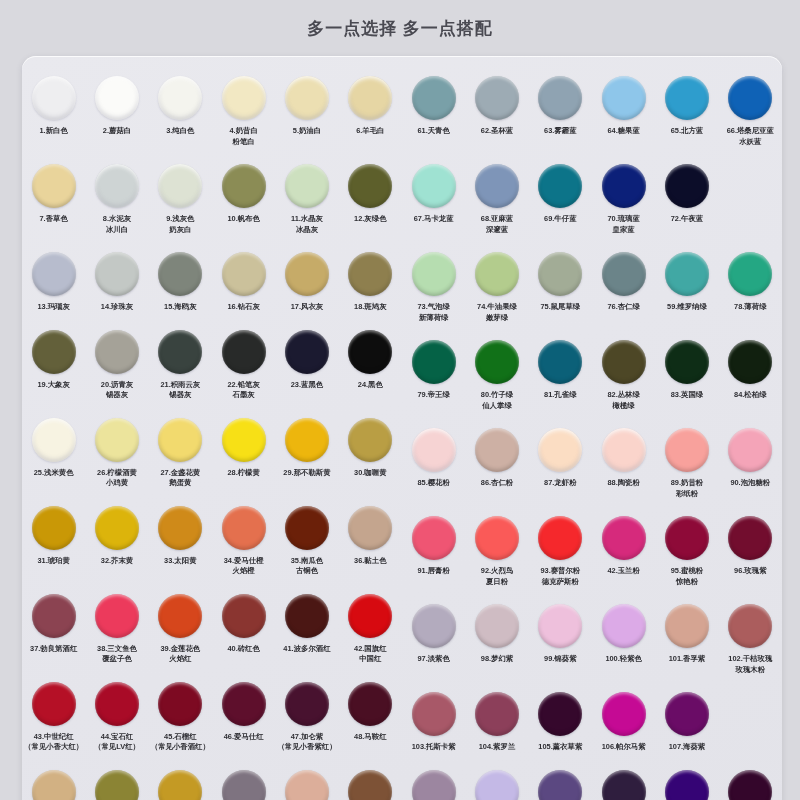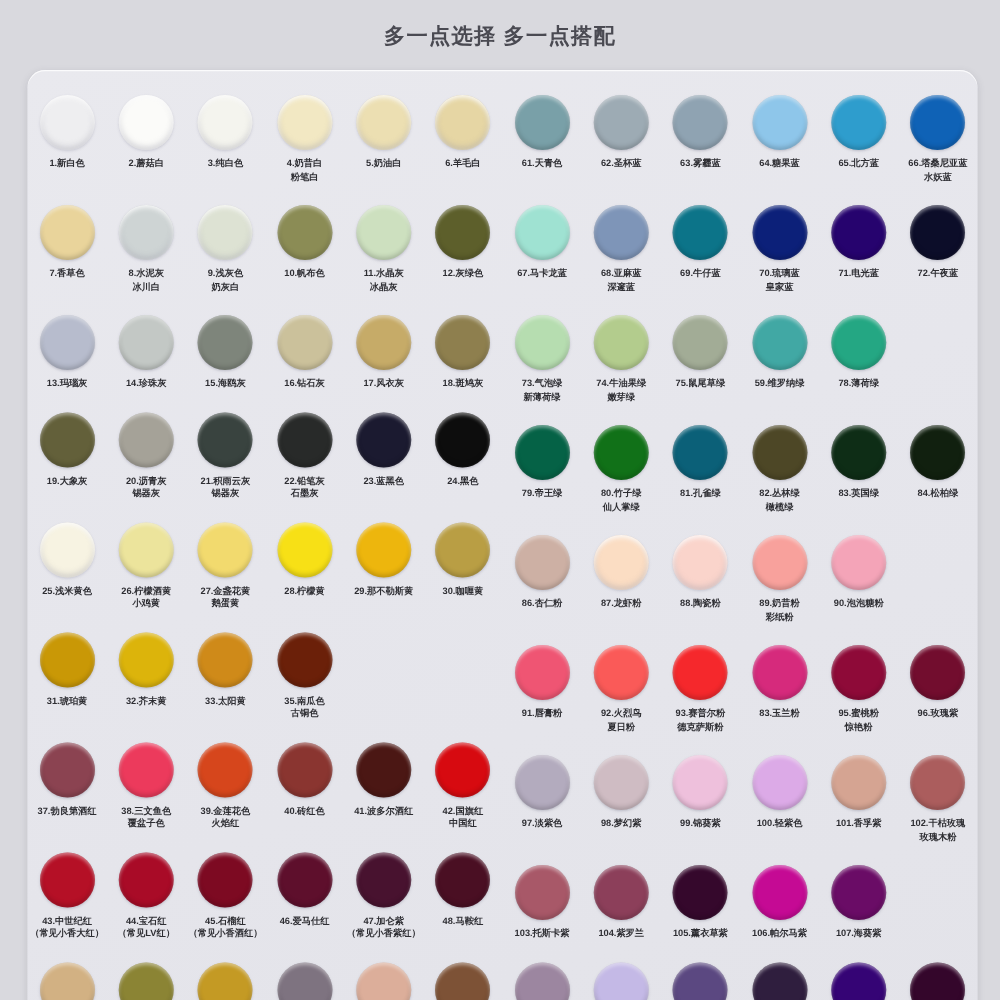--- a/index.html
+++ b/index.html
@@ -384,27 +384,44 @@
             <div class="cell">
               <div class="swatch-wrap">
                 <div class="swatch" style="background: rgb(207, 138, 25);"></div>
               </div>
               <div class="label">
                 <span class="sub">33.太阳黄</span>
               </div>
             </div>
             <div class="cell">
               <div class="swatch-wrap">
+                <div class="swatch" style="background: rgb(228, 112, 78);"></div>
+              </div>
+              <div class="label">
+                <span class="sub">34.爱马仕橙</span>
+                <span class="sub2">火焰橙</span>
+              </div>
+            </div>
+            <div class="cell">
+              <div class="swatch-wrap">
                 <div class="swatch" style="background: rgb(107, 32, 9);"></div>
               </div>
               <div class="label">
                 <span class="sub">35.南瓜色</span>
                 <span class="sub2">古铜色</span>
               </div>
             </div>
+            <div class="cell">
+              <div class="swatch-wrap">
+                <div class="swatch" style="background: rgb(196, 165, 142);"></div>
+              </div>
+              <div class="label">
+                <span class="sub">36.黏土色</span>
+              </div>
+            </div>
           </div>
           <div class="rowgap"></div>
           <div class="grid-row">
             <div class="cell">
               <div class="swatch-wrap">
                 <div class="swatch" style="background: rgb(139, 67, 81);"></div>
               </div>
               <div class="label">
                 <span class="sub">37.勃良第酒红</span>
               </div>
@@ -625,28 +642,20 @@
               <div class="swatch-wrap">
                 <div class="swatch" style="background: rgb(12, 32, 121);"></div>
               </div>
               <div class="label">
                 <span class="sub">70.琉璃蓝</span>
                 <span class="sub2">皇家蓝</span>
               </div>
             </div>
             <div class="cell">
               <div class="swatch-wrap">
-                <div class="swatch" style="background: rgb(38, 3, 110);"></div>
-              </div>
-              <div class="label">
-                <span class="sub">71.电光蓝</span>
-              </div>
-            </div>
-            <div class="cell">
-              <div class="swatch-wrap">
                 <div class="swatch" style="background: rgb(12, 13, 41);"></div>
               </div>
               <div class="label">
                 <span class="sub">72.午夜蓝</span>
               </div>
             </div>
           </div>
           <div class="rowgap"></div>
           <div class="grid-row">
             <div class="cell">
@@ -670,20 +679,28 @@
             <div class="cell">
               <div class="swatch-wrap">
                 <div class="swatch" style="background: rgb(162, 172, 150);"></div>
               </div>
               <div class="label">
                 <span class="sub">75.鼠尾草绿</span>
               </div>
             </div>
             <div class="cell">
               <div class="swatch-wrap">
+                <div class="swatch" style="background: rgb(107, 132, 137);"></div>
+              </div>
+              <div class="label">
+                <span class="sub">76.杏仁绿</span>
+              </div>
+            </div>
+            <div class="cell">
+              <div class="swatch-wrap">
                 <div class="swatch" style="background: rgb(65, 168, 164);"></div>
               </div>
               <div class="label">
                 <span class="sub">59.维罗纳绿</span>
               </div>
             </div>
             <div class="cell">
               <div class="swatch-wrap">
                 <div class="swatch" style="background: rgb(36, 167, 131);"></div>
               </div>
@@ -742,20 +759,28 @@
               </div>
               <div class="label">
                 <span class="sub">84.松柏绿</span>
               </div>
             </div>
           </div>
           <div class="rowgap"></div>
           <div class="grid-row">
             <div class="cell">
               <div class="swatch-wrap">
+                <div class="swatch pale" style="background: rgb(246, 211, 211);"></div>
+              </div>
+              <div class="label">
+                <span class="sub">85.樱花粉</span>
+              </div>
+            </div>
+            <div class="cell">
+              <div class="swatch-wrap">
                 <div class="swatch" style="background: rgb(205, 176, 164);"></div>
               </div>
               <div class="label">
                 <span class="sub">86.杏仁粉</span>
               </div>
             </div>
             <div class="cell">
               <div class="swatch-wrap">
                 <div class="swatch pale" style="background: rgb(251, 221, 195);"></div>
               </div>
@@ -815,21 +840,21 @@
               <div class="label">
                 <span class="sub">93.赛普尔粉</span>
                 <span class="sub2">德克萨斯粉</span>
               </div>
             </div>
             <div class="cell">
               <div class="swatch-wrap">
                 <div class="swatch" style="background: rgb(214, 42, 124);"></div>
               </div>
               <div class="label">
-                <span class="sub">83.玉兰粉</span>
+                <span class="sub">42.玉兰粉</span>
               </div>
             </div>
             <div class="cell">
               <div class="swatch-wrap">
                 <div class="swatch" style="background: rgb(142, 10, 56);"></div>
               </div>
               <div class="label">
                 <span class="sub">95.蜜桃粉</span>
                 <span class="sub2">惊艳粉</span>
               </div>

